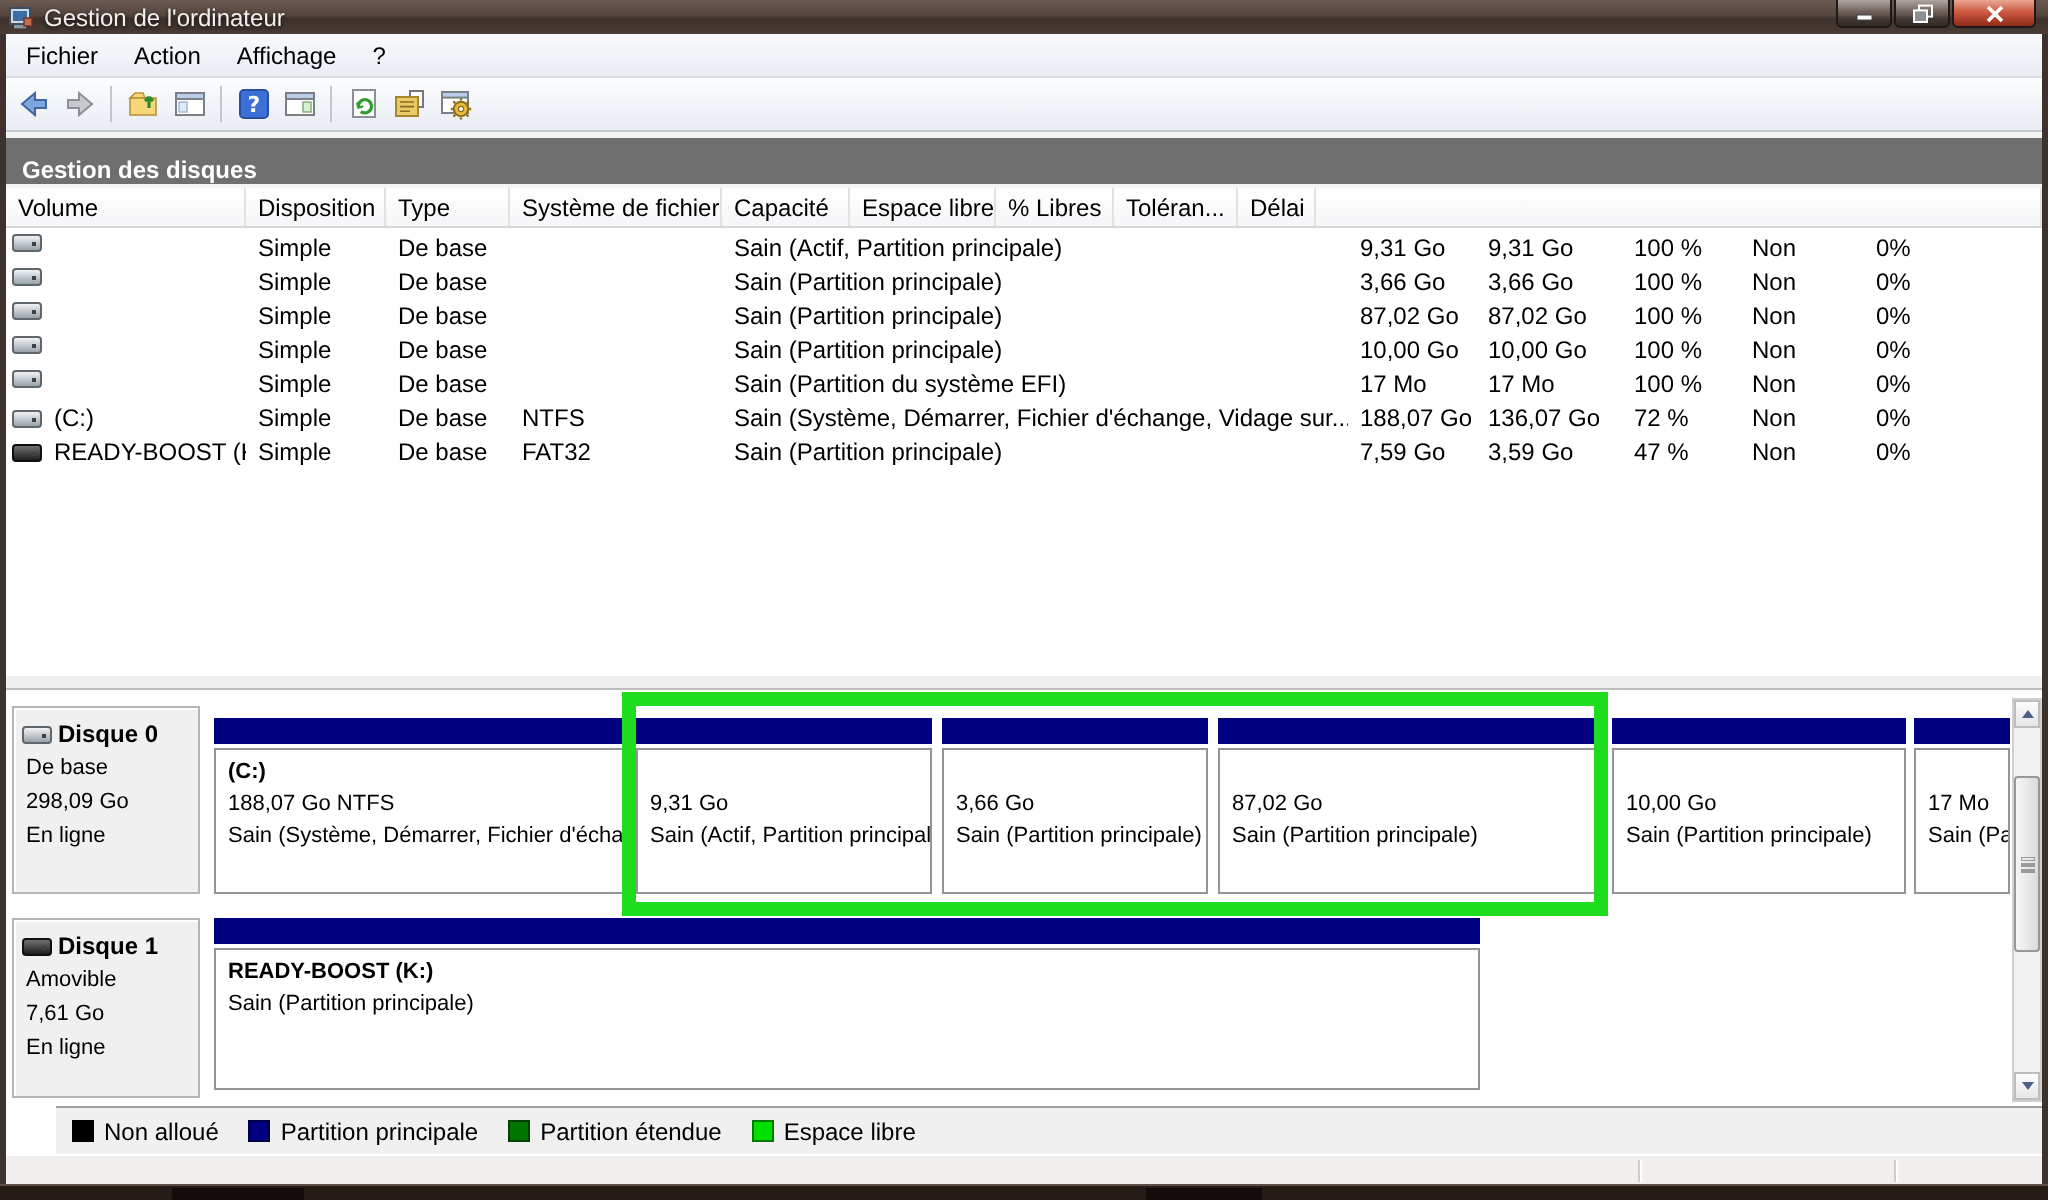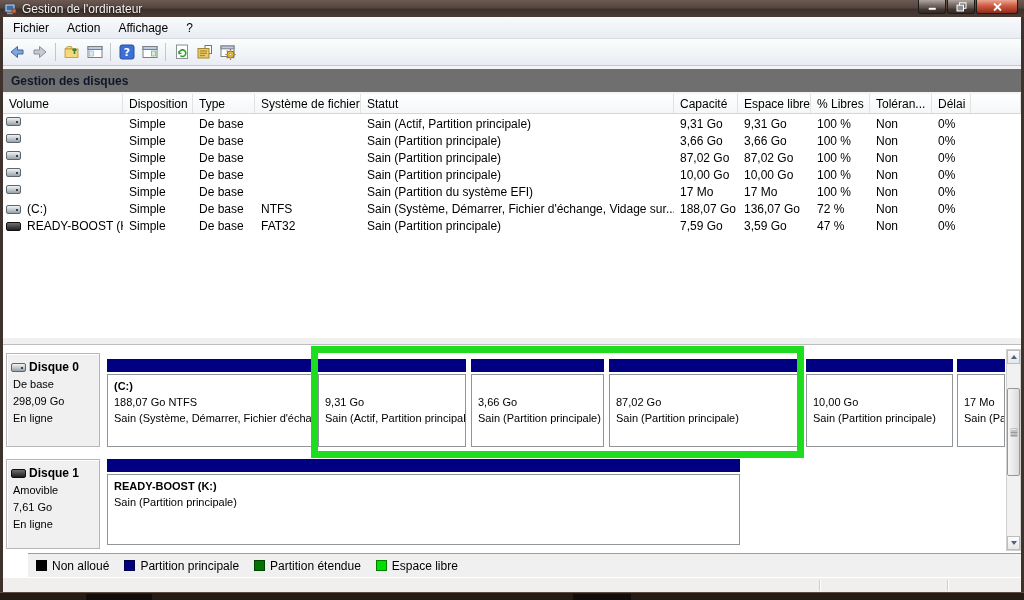--- a/index.html
+++ b/index.html
@@ -29,21 +29,21 @@
   
   .toolbar { position:absolute; left:0; top:39px; width:1024px; height:27px;
     background:linear-gradient(180deg,#fcfdfe,#e8edf3); border-bottom:1px solid #c5c9cd;
     display:flex; align-items:center; padding-left:5px; }
   .tbtn { width:23px; height:23px; display:flex; align-items:center; justify-content:center; }
   .tsep { width:1px; height:18px; background:#c3c7cc; margin:0 4px; }
 
   
   .gap1 { position:absolute; left:0; top:66px; width:1024px; height:3px; background:#f4f4f4; }
   .panelheader { position:absolute; left:3px; top:69px; width:1018px; height:23px;
-    background:#6f6f6f; color:#0f172a; display:flex; align-items:center; }
+    background:#6f6f6f; color:#ffffff; display:flex; align-items:flex-end; }
   .ph-title { font-weight:bold; padding:0 14px 0 8px; }
   .ph-sub { padding-left:14px; }
   .gap2 { position:absolute; left:0; top:92px; width:1024px; height:2px; background:#f4f4f4; }
 
   
   .thead { position:absolute; left:3px; top:94px; width:1018px; height:20px; display:flex;
     background:linear-gradient(180deg,#ffffff,#f5f6f8); border-bottom:1px solid #d6d6d6; }
   .thead .vcell { border-right:1px solid #e2e2e2; display:flex; align-items:center; padding-left:6px;
     white-space:nowrap; overflow:hidden; }
   .tlist { position:absolute; left:3px; top:114px; width:1018px; height:224px; background:#fff; }
@@ -235,21 +235,20 @@
   <div class="panelheader">
     <span class="ph-title">Gestion des disques</span>
   </div>
   <div class="gap2"></div>
 
   <div class="thead">
     <div class="vcell c0">Volume</div>
     <div class="vcell c1">Disposition</div>
     <div class="vcell c2">Type</div>
     <div class="vcell c3">Système de fichiers</div>
-    <div class="vcell c4">Statut</div>
     <div class="vcell c5">Capacité</div>
     <div class="vcell c6">Espace libre</div>
     <div class="vcell c7">% Libres</div>
     <div class="vcell c8">Toléran...</div>
     <div class="vcell c9">Délai</div>
     <div class="vcell c10"></div>
   </div>
 
   <div class="tlist">
     <div>

